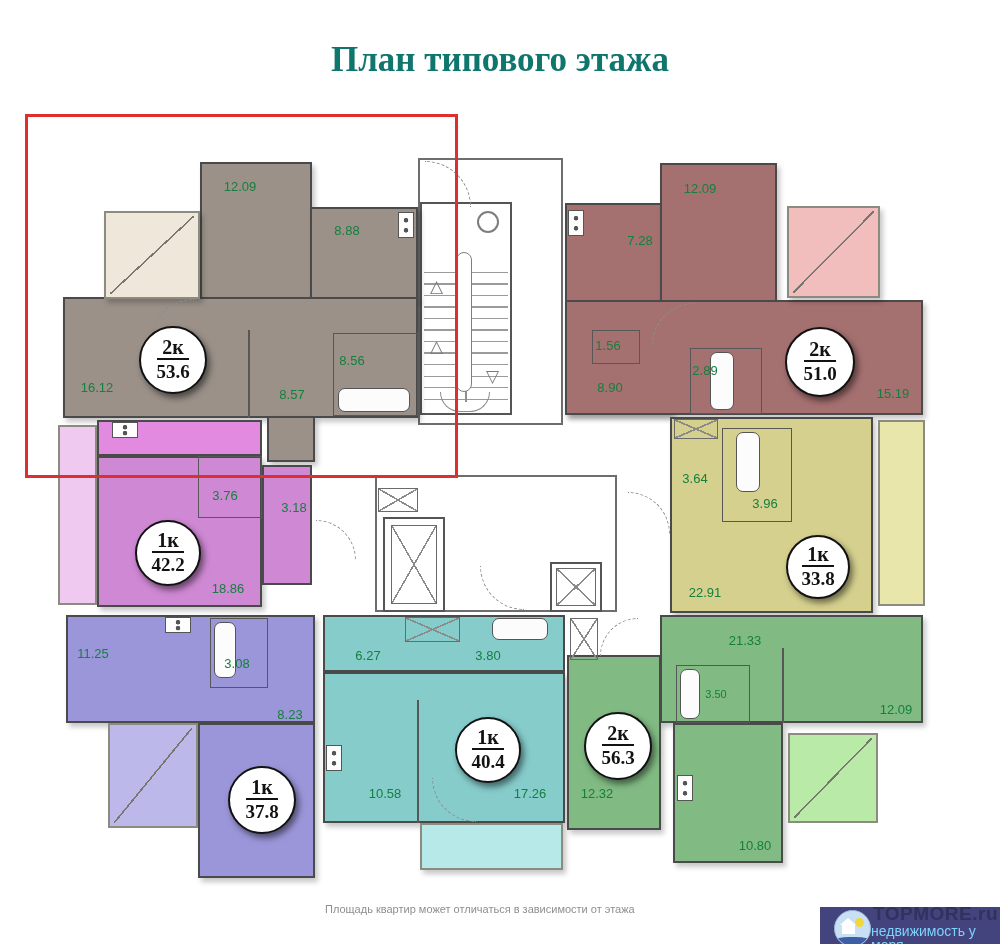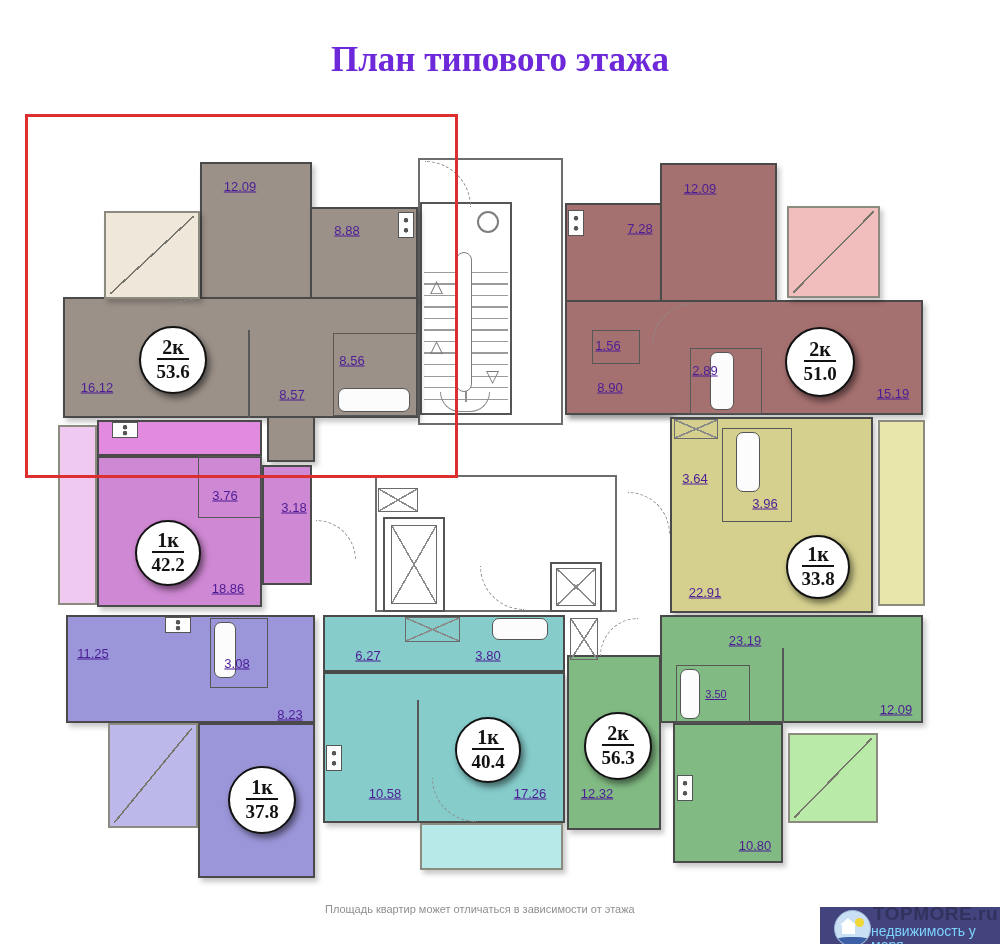--- a/index.html
+++ b/index.html
@@ -1,29 +1,29 @@
 <!DOCTYPE html>
 <html><head>
 <meta charset="utf-8">
 <style>
   html,body{margin:0;padding:0;background:#ffffff;}
   #canvas{position:relative;width:1000px;height:944px;background:#fff;overflow:hidden;
           font-family:"Liberation Sans",sans-serif;}
   #title{position:absolute;left:0;top:40px;width:1000px;text-align:center;
-         font-family:"Liberation Serif",serif;font-weight:bold;font-size:35px;color:#6d28d9;}
+         font-family:"Liberation Serif",serif;font-weight:bold;font-size:35px;color:#0f766e;}
   
   .part{position:absolute;box-sizing:border-box;border:2.5px solid #4a4a4a;
         box-shadow:3px 4px 5px rgba(0,0,0,.22);}
   .noshadow{box-shadow:none;}
   
   .svc{position:absolute;box-sizing:border-box;background:#fff;border:2px solid #6d6d6d;}
   .wallbox{position:absolute;box-sizing:border-box;border:1.5px solid #575757;background:transparent;z-index:4;}
   .line{position:absolute;background:#575757;z-index:4;}
-  .dim{position:absolute;transform:translate(-50%,-50%);font-size:13px;color:#4c1d95;
-       text-decoration:underline;white-space:nowrap;z-index:5;}
+  .dim{position:absolute;transform:translate(-50%,-50%);font-size:13px;color:#15803d;
+       white-space:nowrap;z-index:5;}
   .badge{position:absolute;transform:translate(-50%,-50%);background:#fff;border:2.5px solid #121212;
          border-radius:50%;display:flex;flex-direction:column;align-items:center;justify-content:center;
          box-shadow:3px 4px 6px rgba(0,0,0,.5);z-index:6;}
   .badge .t{font-family:"Liberation Serif",serif;font-weight:bold;font-size:20px;line-height:1.1;
             border-bottom:2px solid #121212;padding:0 5px;color:#121212;}
   .badge .a{font-family:"Liberation Serif",serif;font-weight:bold;font-size:19px;line-height:1.25;color:#121212;}
   .xbox{position:absolute;box-sizing:border-box;border:1.5px solid #6a6a6a;z-index:4;background:
     linear-gradient(to top right,transparent calc(50% - .8px),#8a8a8a calc(50% - .8px) calc(50% + .8px),transparent calc(50% + .8px)),
     linear-gradient(to bottom right,transparent calc(50% - .8px),#8a8a8a calc(50% - .8px) calc(50% + .8px),transparent calc(50% + .8px));}
   .arc{position:absolute;box-sizing:border-box;border:1.5px dashed #8d8d8d;background:transparent;
@@ -105,21 +105,21 @@
   <div class="part" style="left: 565px; top: 203px; width: 107px; height: 212px; background-color: rgb(165, 112, 112);"></div>
   <div class="part" style="left: 660px; top: 163px; width: 117px; height: 140px; background-color: rgb(165, 112, 112);"></div>
   <div class="part" style="left: 565px; top: 300px; width: 358px; height: 115px; background-color: rgb(165, 112, 112);"></div>
   <div class="part" style="left: 787px; top: 206px; width: 93px; height: 92px; border-color: rgb(139, 139, 127); background-color: rgb(242, 189, 189);"></div>
   <div class="bed" style="left:793px;top:211px;width:81px;height:82px"></div>
   <div class="wallbox" style="left:592px;top:330px;width:48px;height:34px"></div>
   <div class="wallbox" style="left:690px;top:348px;width:72px;height:66px"></div>
   <div class="tub" style="left:710px;top:352px;width:24px;height:58px"></div>
   <div class="fixt" style="left:568px;top:210px;width:16px;height:26px"></div>
   <span class="dim" style="left:700px;top:188px">12.09</span>
-  <span class="dim" style="left:640px;top:228px">7.28</span>
+  <span class="dim" style="left:640px;top:240px">7.28</span>
   <span class="dim" style="left:608px;top:345px">1.56</span>
   <span class="dim" style="left:705px;top:370px">2.89</span>
   <span class="dim" style="left:610px;top:387px">8.90</span>
   <span class="dim" style="left:893px;top:393px">15.19</span>
   <div class="badge" style="left:820px;top:362px;width:66px;height:66px">
     <span class="t">2к</span>
     <span class="a">51.0</span>
   </div>
 
   <div class="part noshadow" style="left: 97px; top: 420px; width: 165px; height: 36px; background-color: rgb(225, 138, 224);"></div>
@@ -183,21 +183,21 @@
   <div class="part" style="left: 567px; top: 655px; width: 94px; height: 175px; background-color: rgb(129, 186, 131);"></div>
   <div class="part" style="left: 660px; top: 615px; width: 263px; height: 108px; background-color: rgb(129, 186, 131);"></div>
   <div class="part" style="left: 673px; top: 723px; width: 110px; height: 140px; background-color: rgb(129, 186, 131);"></div>
   <div class="part noshadow" style="left: 788px; top: 733px; width: 90px; height: 90px; border-color: rgb(139, 139, 127); background-color: rgb(185, 234, 168);"></div>
   <div class="bed" style="left:794px;top:738px;width:78px;height:80px"></div>
   <div class="xbox" style="left:570px;top:618px;width:28px;height:42px"></div>
   <div class="wallbox" style="left:676px;top:665px;width:74px;height:58px"></div>
   <div class="line" style="left:782px;top:648px;width:2px;height:75px"></div>
   <div class="tub" style="left:680px;top:669px;width:20px;height:50px"></div>
   <div class="fixt" style="left:677px;top:775px;width:16px;height:26px"></div>
-  <span class="dim" style="left:745px;top:640px">23.19</span>
+  <span class="dim" style="left:745px;top:640px">21.33</span>
   <span class="dim" style="left:716px;top:694px;font-size:11px">3.50</span>
   <span class="dim" style="left:896px;top:709px">12.09</span>
   <span class="dim" style="left:597px;top:793px">12.32</span>
   <span class="dim" style="left:755px;top:845px">10.80</span>
   <div class="badge" style="left:618px;top:746px;width:64px;height:64px">
     <span class="t">2к</span>
     <span class="a">56.3</span>
   </div>
 
   <div class="arc" style="left:150px;top:299px;width:44px;height:44px"></div>

